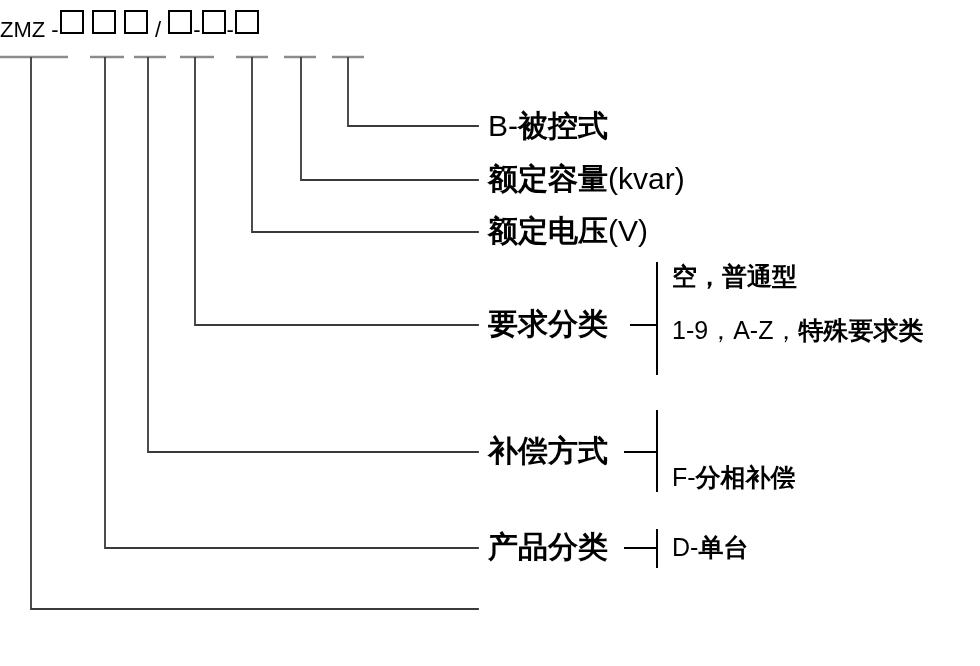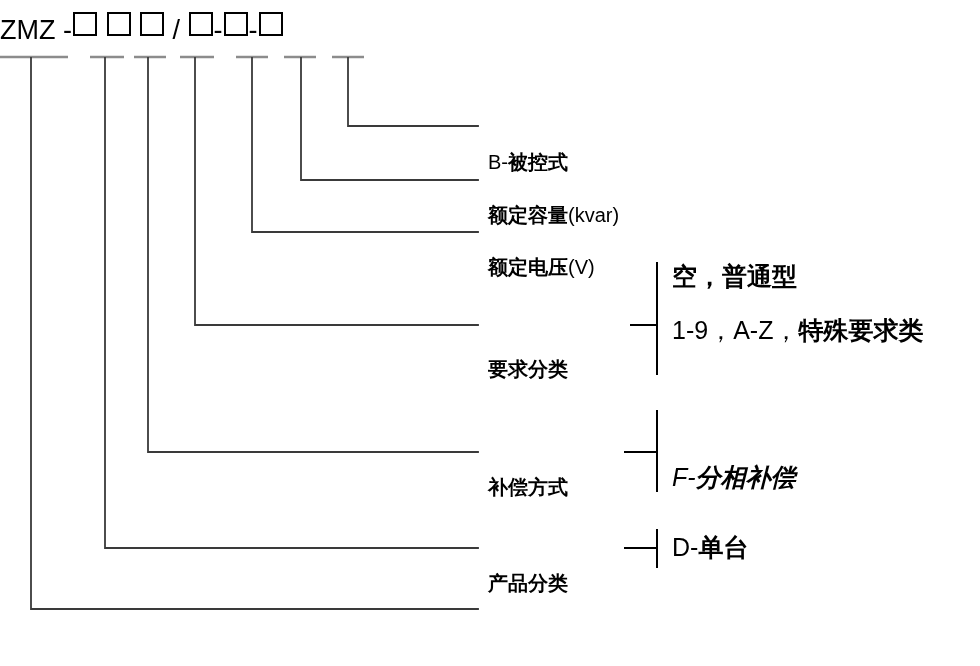--- a/index.html
+++ b/index.html
@@ -24,21 +24,21 @@
     top: 0;
     width: 980px;
     height: 666px;
   }
 
   
   .model-code {
     position: absolute;
     left: 0px;
     top: 8px;
-    font-size: 27px;
+    font-size: 22px;
     line-height: 44px;
     white-space: nowrap;
     letter-spacing: 0px;
   }
   .model-code .seg {
     display: inline-block;
   }
   .box-glyph {
     display: inline-block;
     width: 24px;
@@ -46,23 +46,22 @@
     border: 2.5px solid #000;
     box-sizing: border-box;
     vertical-align: 3px;
     margin: 0 1px;
   }
 
   
   .label {
     position: absolute;
     white-space: nowrap;
-    font-size: 20px;
+    font-size: 30px;
     line-height: 30px;
-    margin-top: 36px;
   }
   .label.bold  { font-weight: bold; }
   .b { font-weight: bold; }
   .r { font-weight: normal; }
 
   .sub-label {
     position: absolute;
     white-space: nowrap;
     font-size: 25px;
     line-height: 30px;
@@ -132,41 +131,41 @@
   </div>
 
   <div class="label" style="left:488px; top:164px;">
     <span class="b">额定容量</span><span class="r">(kvar)</span>
   </div>
 
   <div class="label" style="left:488px; top:216px;">
     <span class="b">额定电压</span><span class="r">(V)</span>
   </div>
 
-  <div class="label bold" style="left:488px; top:318px;text-align:right;">
+  <div class="label bold" style="left:488px; top:309px;text-align:right;">
     <span class="b">要求分类</span>
   </div>
 
   <div class="label bold" style="left:488px; top:436px;text-align:right;">
     <span class="b">补偿方式</span>
   </div>
 
   <div class="label bold" style="left:488px; top:532px;">
     <span class="b">产品分类</span>
   </div>
 
 
   <div class="sub-label" style="left:672px; top:261px;">
     <span class="b">空，普通型</span>
   </div>
   <div class="sub-label" style="left:672px; top:315px;">
     <span class="r">1-9，A-Z，</span><span class="b">特殊要求类</span>
   </div>
 
-  <div class="sub-label" style="left:672px; top:462px;font-style:italic;">
+  <div class="sub-label" style="left:672px; top:462px;">
     <span class="r">F-</span><span class="b">分相补偿</span>
   </div>
 
   <div class="sub-label" style="left:672px; top:532px;">
     <span class="r">D-</span><span class="b">单台</span>
   </div>
 
 </div>
 
 </body></html>

